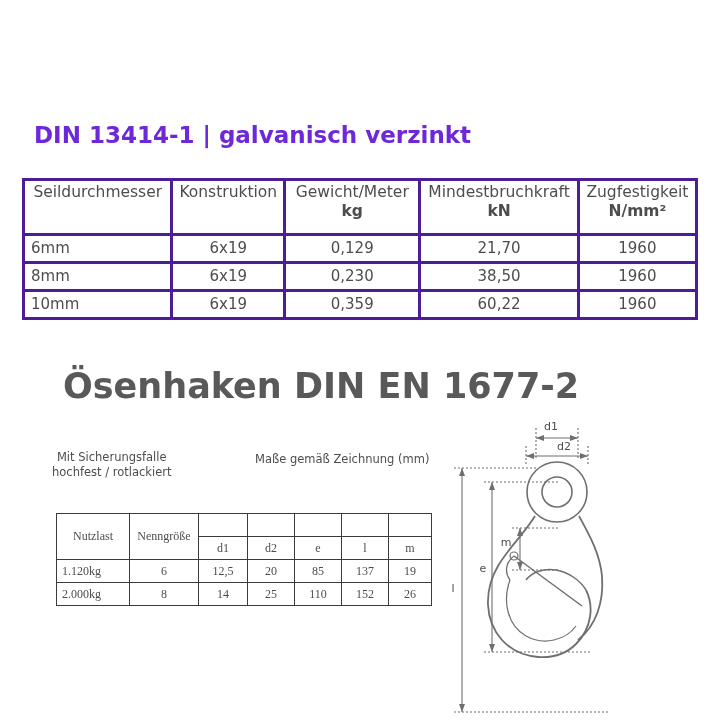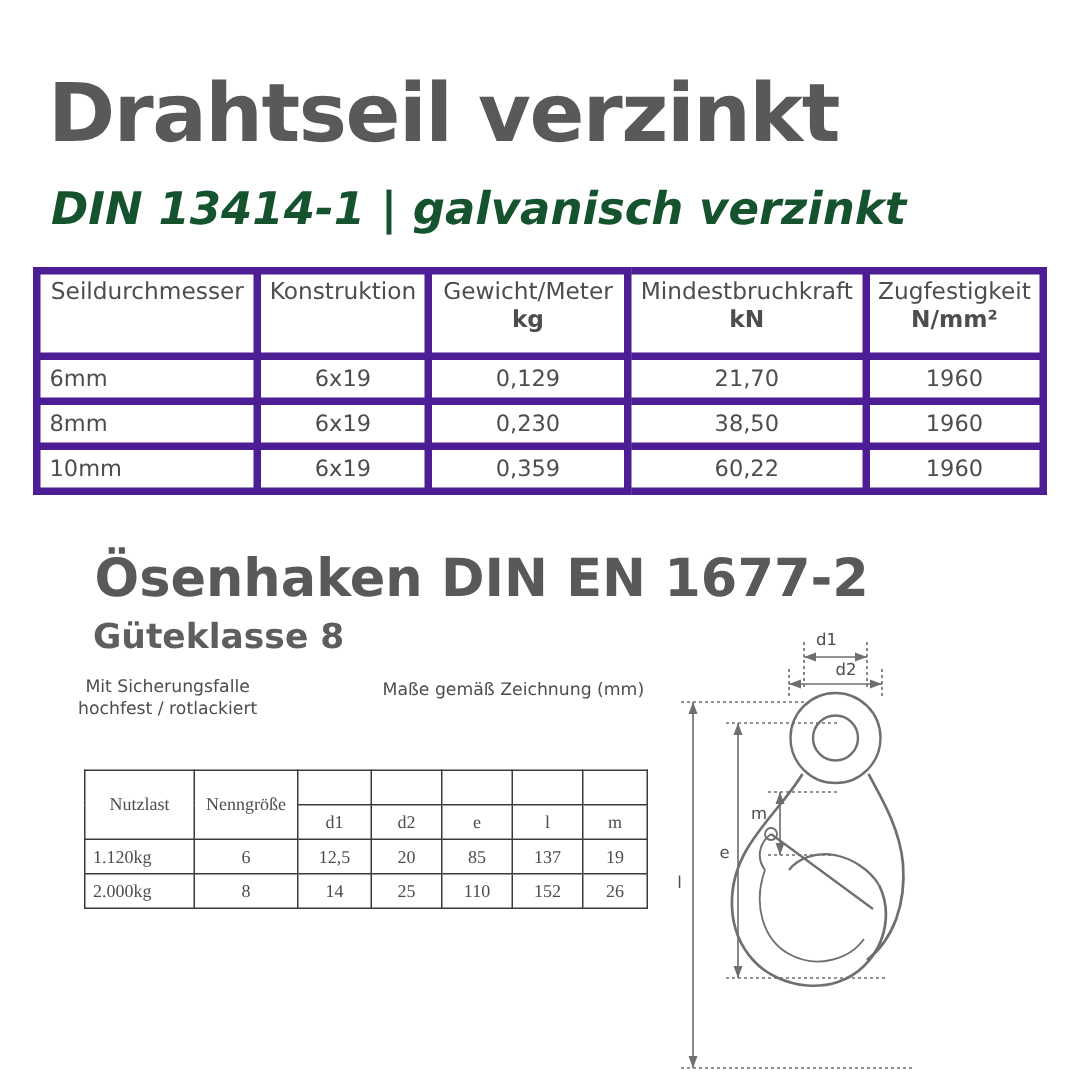--- a/index.html
+++ b/index.html
@@ -29,39 +29,38 @@
     font-size: 54px;
     font-weight: bold;
     letter-spacing: -1px;
     color: #595959;
     white-space: nowrap;
   }
   .title-sub {
     position: absolute;
     left: 34px;
     top: 122px;
-    font-size: 30px;
-    font-weight: bold;
-    color: #14532d;
-    white-space: nowrap;
-    font-style: italic;
+    font-size: 23px;
+    font-weight: bold;
+    color: #6d28d9;
+    white-space: nowrap;
   }
 
   
   .table1 {
     position: absolute;
     left: 22px;
     top: 178px;
     width: 676px;
     border-collapse: collapse;
     font-size: 15px;
     color: #4d4d4d;
   }
   .table1 th, .table1 td {
-    border: 5px solid #4c1d95;
+    border: 3px solid #4c1d95;
     padding: 2px 4px;
     text-align: center;
     font-weight: normal;
     line-height: 1.25;
   }
   .table1 thead th {
     font-size: 15.5px;
     vertical-align: top;
     height: 48px;
   }
@@ -159,21 +158,20 @@
     font-family: "DejaVu Sans", sans-serif;
     font-size: 11px;
     fill: #4d4d4d;
   }
 </style>
 </head>
 <body>
 
 <div class="page">
 
-  <div class="title-main">Drahtseil verzinkt</div>
   <div class="title-sub">DIN 13414-1 | galvanisch verzinkt</div>
 
   <table class="table1">
     <thead>
       <tr>
         <th class="c-seil">
           <span>Seildurchmesser</span>
         </th>
         <th class="c-konst">
           <span>Konstruktion</span>
@@ -211,21 +209,20 @@
         <td class="left">10mm</td>
         <td>6x19</td>
         <td>0,359</td>
         <td>60,22</td>
         <td>1960</td>
       </tr>
     </tbody>
   </table>
 
   <div class="title2">Ösenhaken DIN EN 1677-2</div>
-  <div class="title2b">Güteklasse 8</div>
 
   <div class="note-left">
     <div>Mit Sicherungsfalle</div>
     <div>hochfest / rotlackiert</div>
   </div>
   <div class="note-mid">Maße gemäß Zeichnung (mm)</div>
 
   <table class="table2">
     <thead>
       <tr>

